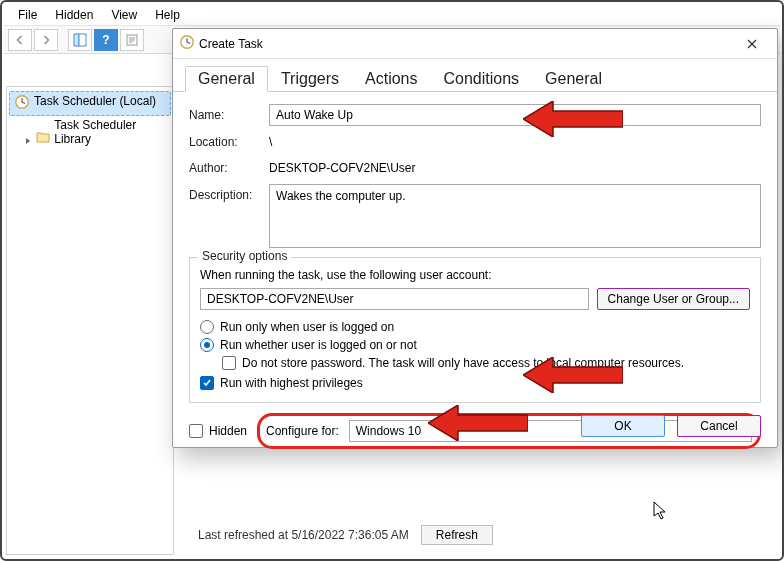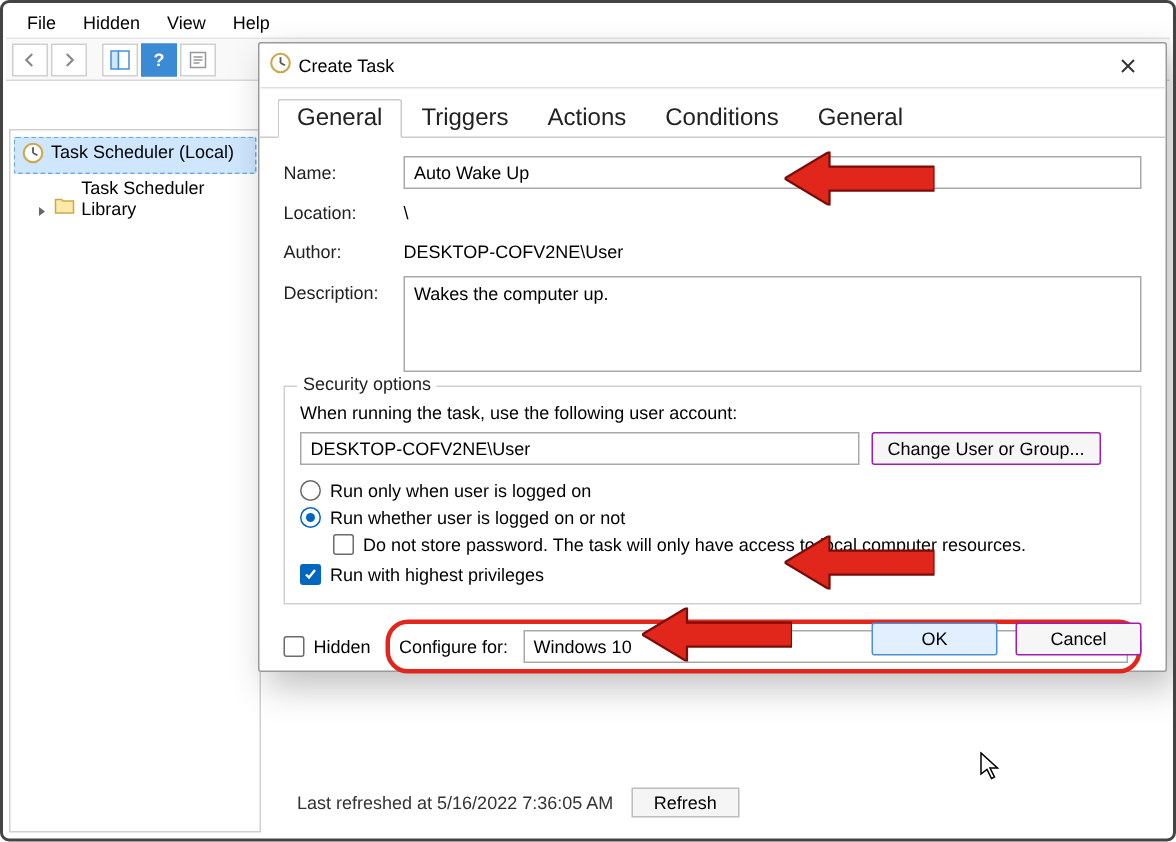--- a/index.html
+++ b/index.html
@@ -95,21 +95,21 @@
   .txt {
     width:100%; border:1px solid #a9a9a9; padding:3px 6px; font-size:12px; font-family:inherit;
     background:#fff;
   }
   .txt.ro { border:none; padding-left:0; }
   .desc-row { align-items:flex-start; }
   .desc-row .lbl { padding-top:4px; }
   .desc-box { width:100%; height:64px; resize:none; border:1px solid #a9a9a9; padding:4px 6px; font-family:inherit; font-size:12px; }
 
   .fieldset {
-    border:1px solid #d0d0d0; padding:10px 26px 8px 10px; margin-top:6px; position:relative;
+    border:1px solid #d0d0d0; padding:10px 10px 8px 10px; margin-top:6px; position:relative;
   }
   .fieldset .legend {
     position:absolute; top:-9px; left:8px; background:#fff; padding:0 4px; color:#222;
   }
   .acct-row { display:flex; align-items:center; gap:8px; margin:6px 0 10px 0; }
   .acct-field { flex:1; border:1px solid #a9a9a9; padding:3px 6px; font-size:12px; }
   .btn {
     padding:3px 10px; border:1px solid #a21caf; background:#f6f6f6; font-size:12px;
     border-radius:2px;
   }

